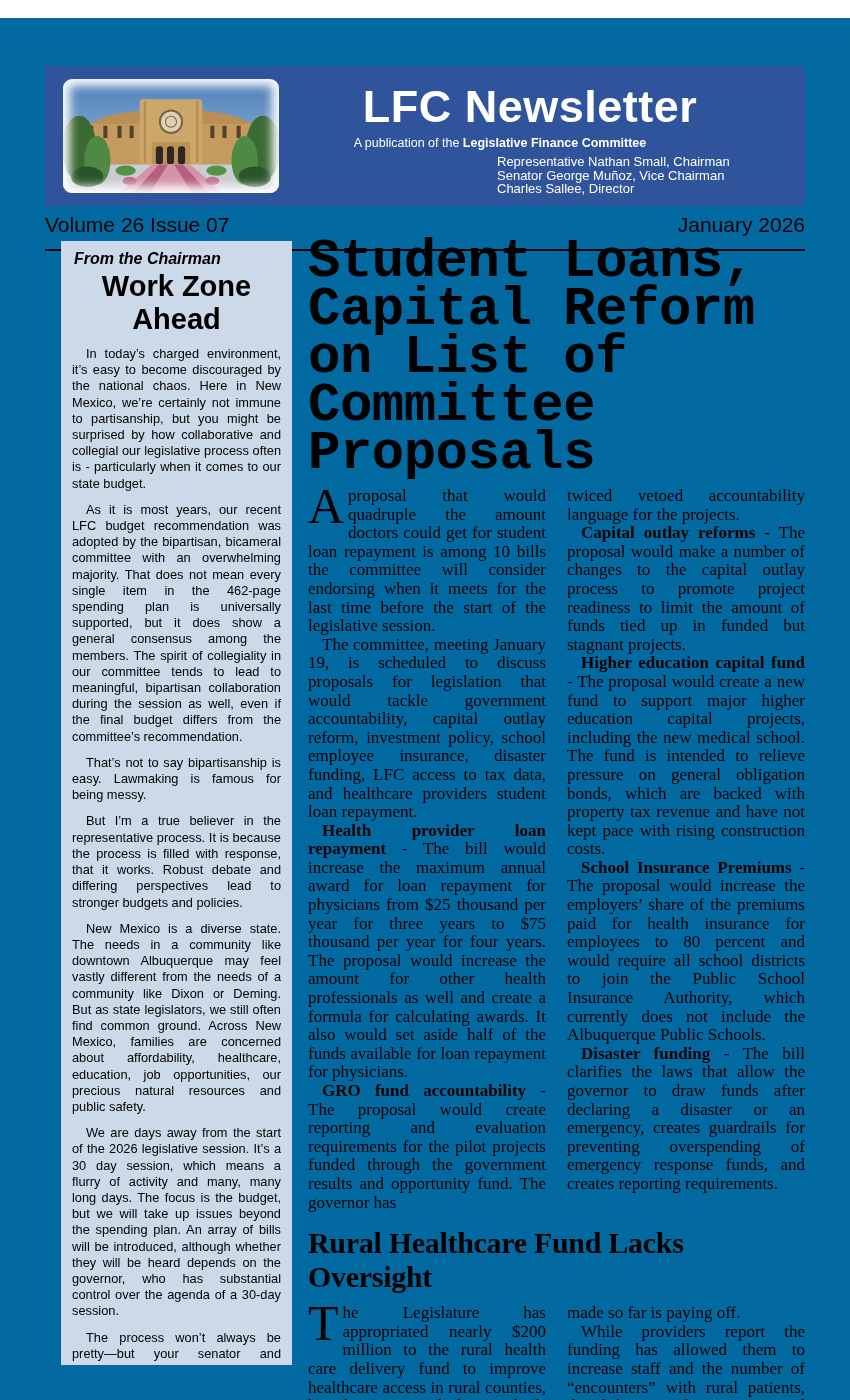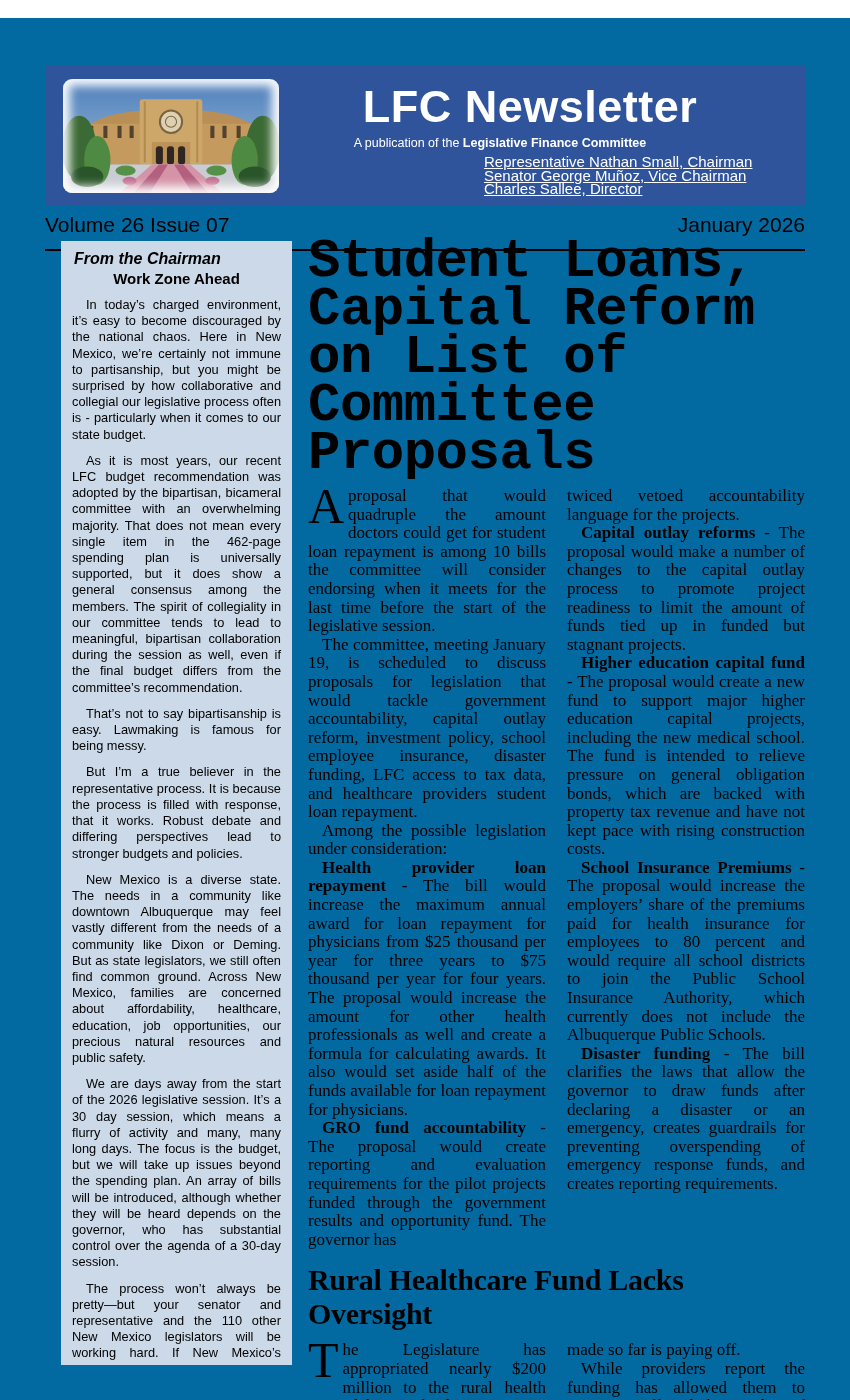--- a/index.html
+++ b/index.html
@@ -10,32 +10,32 @@
   .masthead{position:absolute;left:45px;top:48px;width:760px;height:140px;background:#2f549b;}
   .capitol{position:absolute;left:18px;top:13px;width:216px;height:114px;background:#fff;
            border-radius:9px;overflow:hidden;}
   .capitol svg{display:block;width:100%;height:100%;}
   .capitol .vignette{position:absolute;inset:0;border-radius:9px;
            box-shadow:inset 0 0 10px 7px rgba(255,255,255,.95);}
   .mast-title{position:absolute;left:245px;top:16px;width:480px;text-align:center;
            color:#fff;font-weight:bold;font-size:45px;letter-spacing:.5px;line-height:1.1;}
   .mast-subtitle{position:absolute;left:215px;top:70px;width:480px;text-align:center;
            color:#fff;font-size:12.5px;}
-  .mast-credits{position:absolute;left:439px;top:89px;color:#fff;font-size:15px;line-height:13.5px;text-decoration:underline;}
+  .mast-credits{position:absolute;left:452px;top:89px;color:#fff;font-size:13px;line-height:13.5px;}
 
   
   .issue-row{position:absolute;left:45px;top:190px;width:760px;display:flex;
            justify-content:space-between;align-items:flex-end;font-size:21px;
            padding:5px 0 12px 0;border-bottom:2px solid #000;}
 
   
   .chairman{position:absolute;left:61px;top:223px;width:231px;height:1124px;background:#ccd9e8;
            box-sizing:border-box;padding:9px 11px;overflow:hidden;}
   .chair-kicker{font-size:16px;font-weight:bold;font-style:italic;margin:0 0 2px 2px;}
-  .chair-title{font-size:15px;font-weight:bold;text-align:center;margin:0 0 10px 0;}
+  .chair-title{font-size:29px;font-weight:bold;text-align:center;margin:0 0 10px 0;}
   .chair-body p{margin:0 0 10px 0;font-size:12.8px;line-height:16.2px;text-align:justify;
            text-indent:14px;hyphens:auto;}
 
   
   .main{position:absolute;left:308px;top:220px;width:497px;}
   .headline{font-family:Liberation Mono, monospace;font-weight:bold;font-size:54px;line-height:48px;
            letter-spacing:-0.5px;}
   .headline2{font-family:"Liberation Serif",serif;font-weight:bold;font-size:30px;line-height:34px;
            margin:14px 0 10px 0;letter-spacing:-0.3px;}
   .cols{display:flex;gap:21px;margin-top:9px;}
@@ -134,21 +134,20 @@
   <main class="main">
     <article>
       <div class="headline">
           <div>Student Loans, Capital Reform</div>
           <div>on List of Committee Proposals</div>
         </div>
       <div class="cols">
         <div class="col">
             <p class="ni"><span class="dropcap">A</span>proposal that would quadruple the amount doctors could get for student loan repayment is among 10 bills the committee will consider endorsing when it meets for the last time before the start of the legislative session.</p>
             <p>The committee, meeting January 19, is scheduled to discuss proposals for legislation that would tackle government accountability, capital outlay reform, investment policy, school employee insurance, disaster funding, LFC access to tax data, and healthcare providers student loan repayment.</p>
-            <p>Among the possible legislation under consideration:</p>
             <p><b class="lead">Health provider loan repayment</b> - The bill would increase the maximum annual award for loan repayment for physicians from $25 thousand per year for three years to $75 thousand per year for four years. The proposal would increase the amount for other health professionals as well and create a formula for calculating awards. It also would set aside half of the funds available for loan repayment for physicians.</p>
             <p><b class="lead">GRO fund accountability</b> - The proposal would create reporting and evaluation requirements for the pilot projects funded through the government results and opportunity fund. The governor has</p>
           </div>
         <div class="col">
             <p class="ni">twiced vetoed accountability language for the projects.</p>
             <p><b class="lead">Capital outlay reforms</b> - The proposal would make a number of changes to the capital outlay process to promote project readiness to limit the amount of funds tied up in funded but stagnant projects.</p>
             <p><b class="lead">Higher education capital fund</b> - The proposal would create a new fund to support major higher education capital projects, including the new medical school. The fund is intended to relieve pressure on general obligation bonds, which are backed with property tax revenue and have not kept pace with rising construction costs.</p>
             <p><b class="lead">School Insurance Premiums</b> - The proposal would increase the employers’ share of the premiums paid for health insurance for employees to 80 percent and would require all school districts to join the Public School Insurance Authority, which currently does not include the Albuquerque Public Schools.</p>
             <p><b class="lead">Disaster funding</b> - The bill clarifies the laws that allow the governor to draw funds after declaring a disaster or an emergency, creates guardrails for preventing overspending of emergency response funds, and creates reporting requirements.</p>
           </div>

